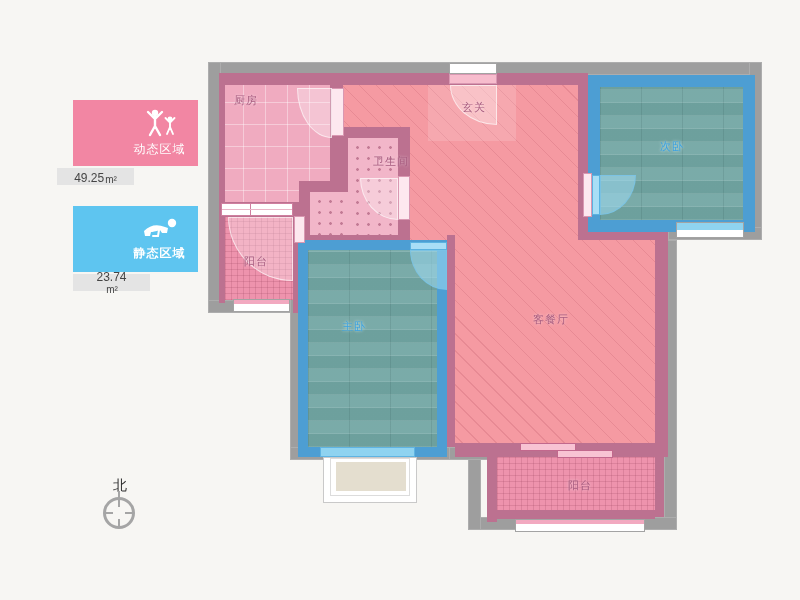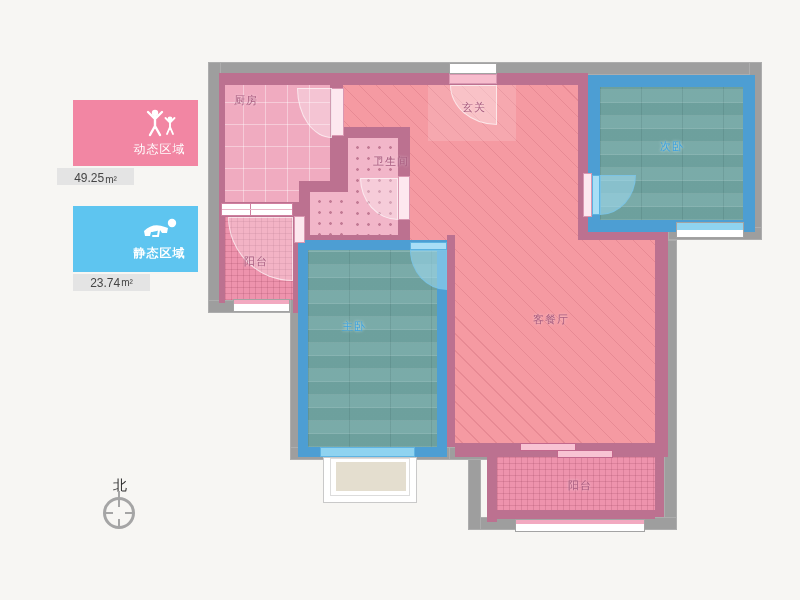--- a/index.html
+++ b/index.html
@@ -204,21 +204,21 @@
 </div>
 
 <div class="legend-card" style="left:73px;top:206px;background:#5ec5f0;font-weight:bold;">
   <svg width="42" height="26" viewBox="0 0 42 26">
     <circle cx="33" cy="7" r="4.2" fill="#fff"></circle>
     <path d="M5 15 Q14 6 26 11 L29 12 L28 17 L23 17 L21 14 Q14 16 12 16 L11 20 L6 20 Z" fill="#fff"></path>
     <path d="M20 14 L19 20 L14 20" stroke="#fff" stroke-width="2" fill="none" stroke-linecap="round"></path>
   </svg>
   <span class="legend-label">静态区域</span>
 </div>
-<div class="legend-bar" style="left:73px;top:274px;">
+<div class="legend-bar" style="left:73px;top:274px;flex-direction:column;">
   <span>23.74</span>
     <span class="unit">m²</span>
 </div>
 
 <div class="north-label">北</div>
 <div class="tick" style="left:118px;top:491px;width:2px;height:7px;"></div>
 <div class="compass-circle">
   <div class="tick" style="left:12px;top:0;width:2px;height:7px;"></div>
   <div class="tick" style="left:12px;bottom:0;width:2px;height:7px;"></div>
   <div class="tick" style="left:0;top:12px;width:7px;height:2px;"></div>

